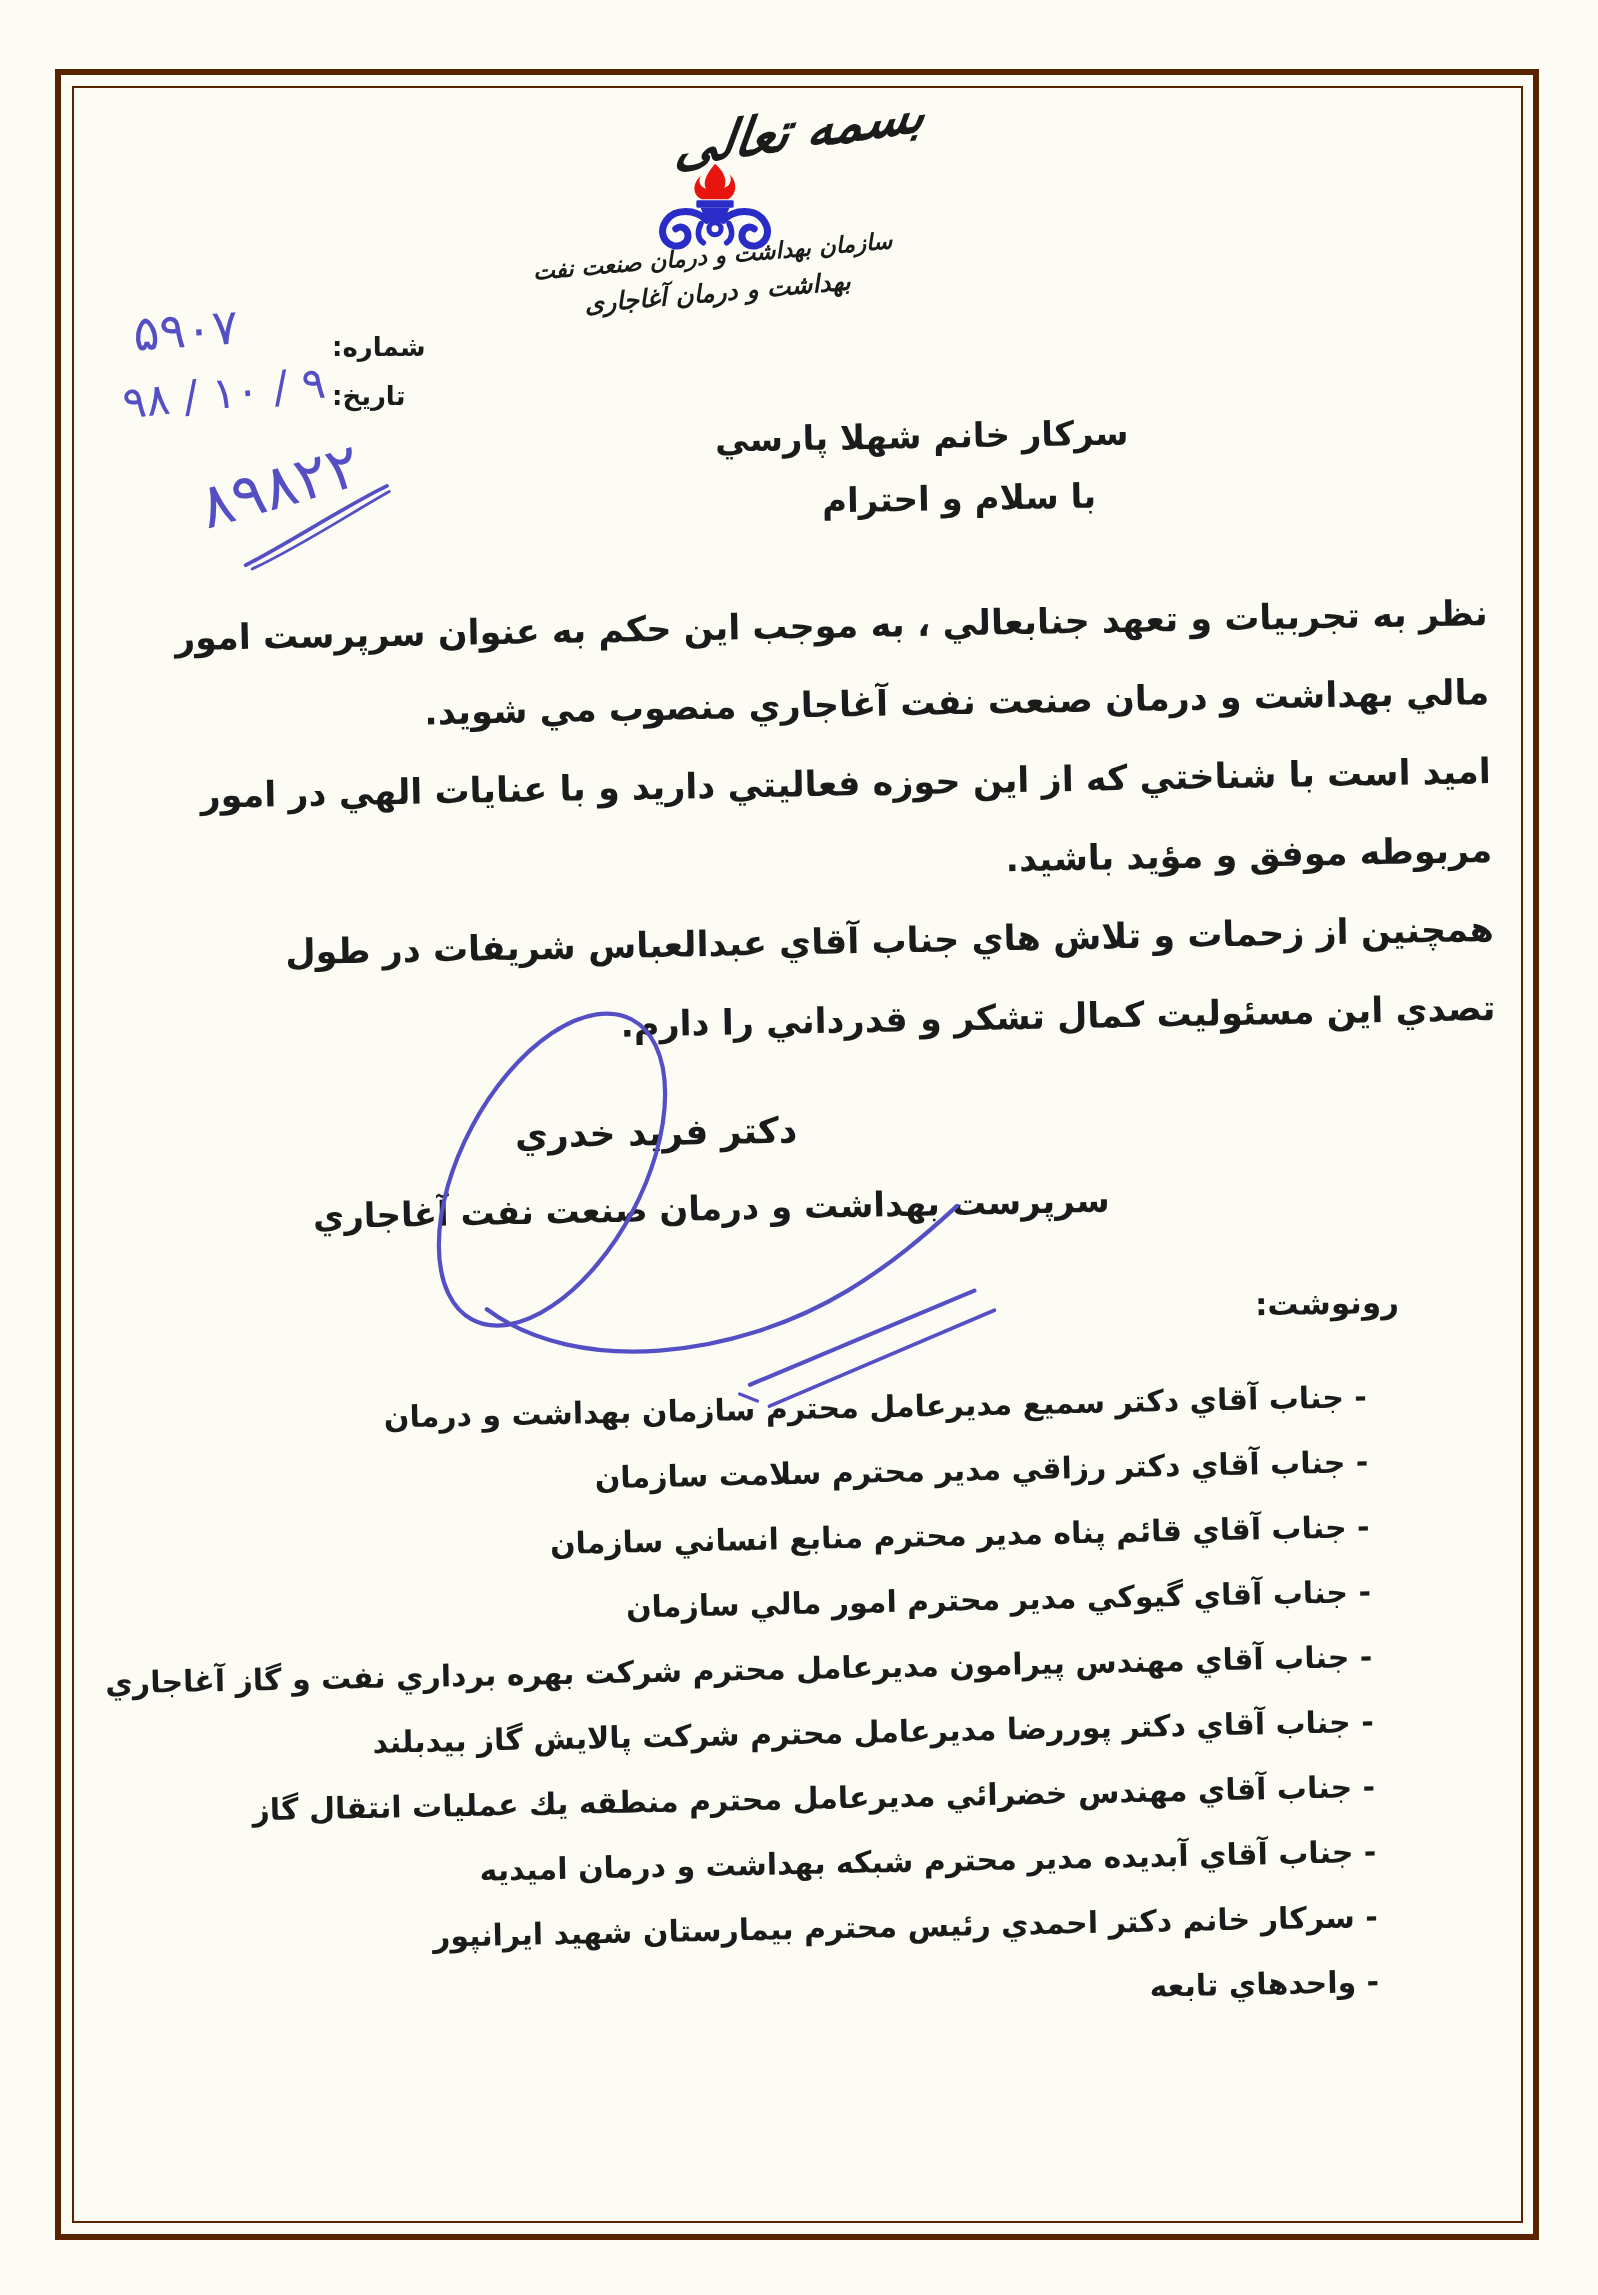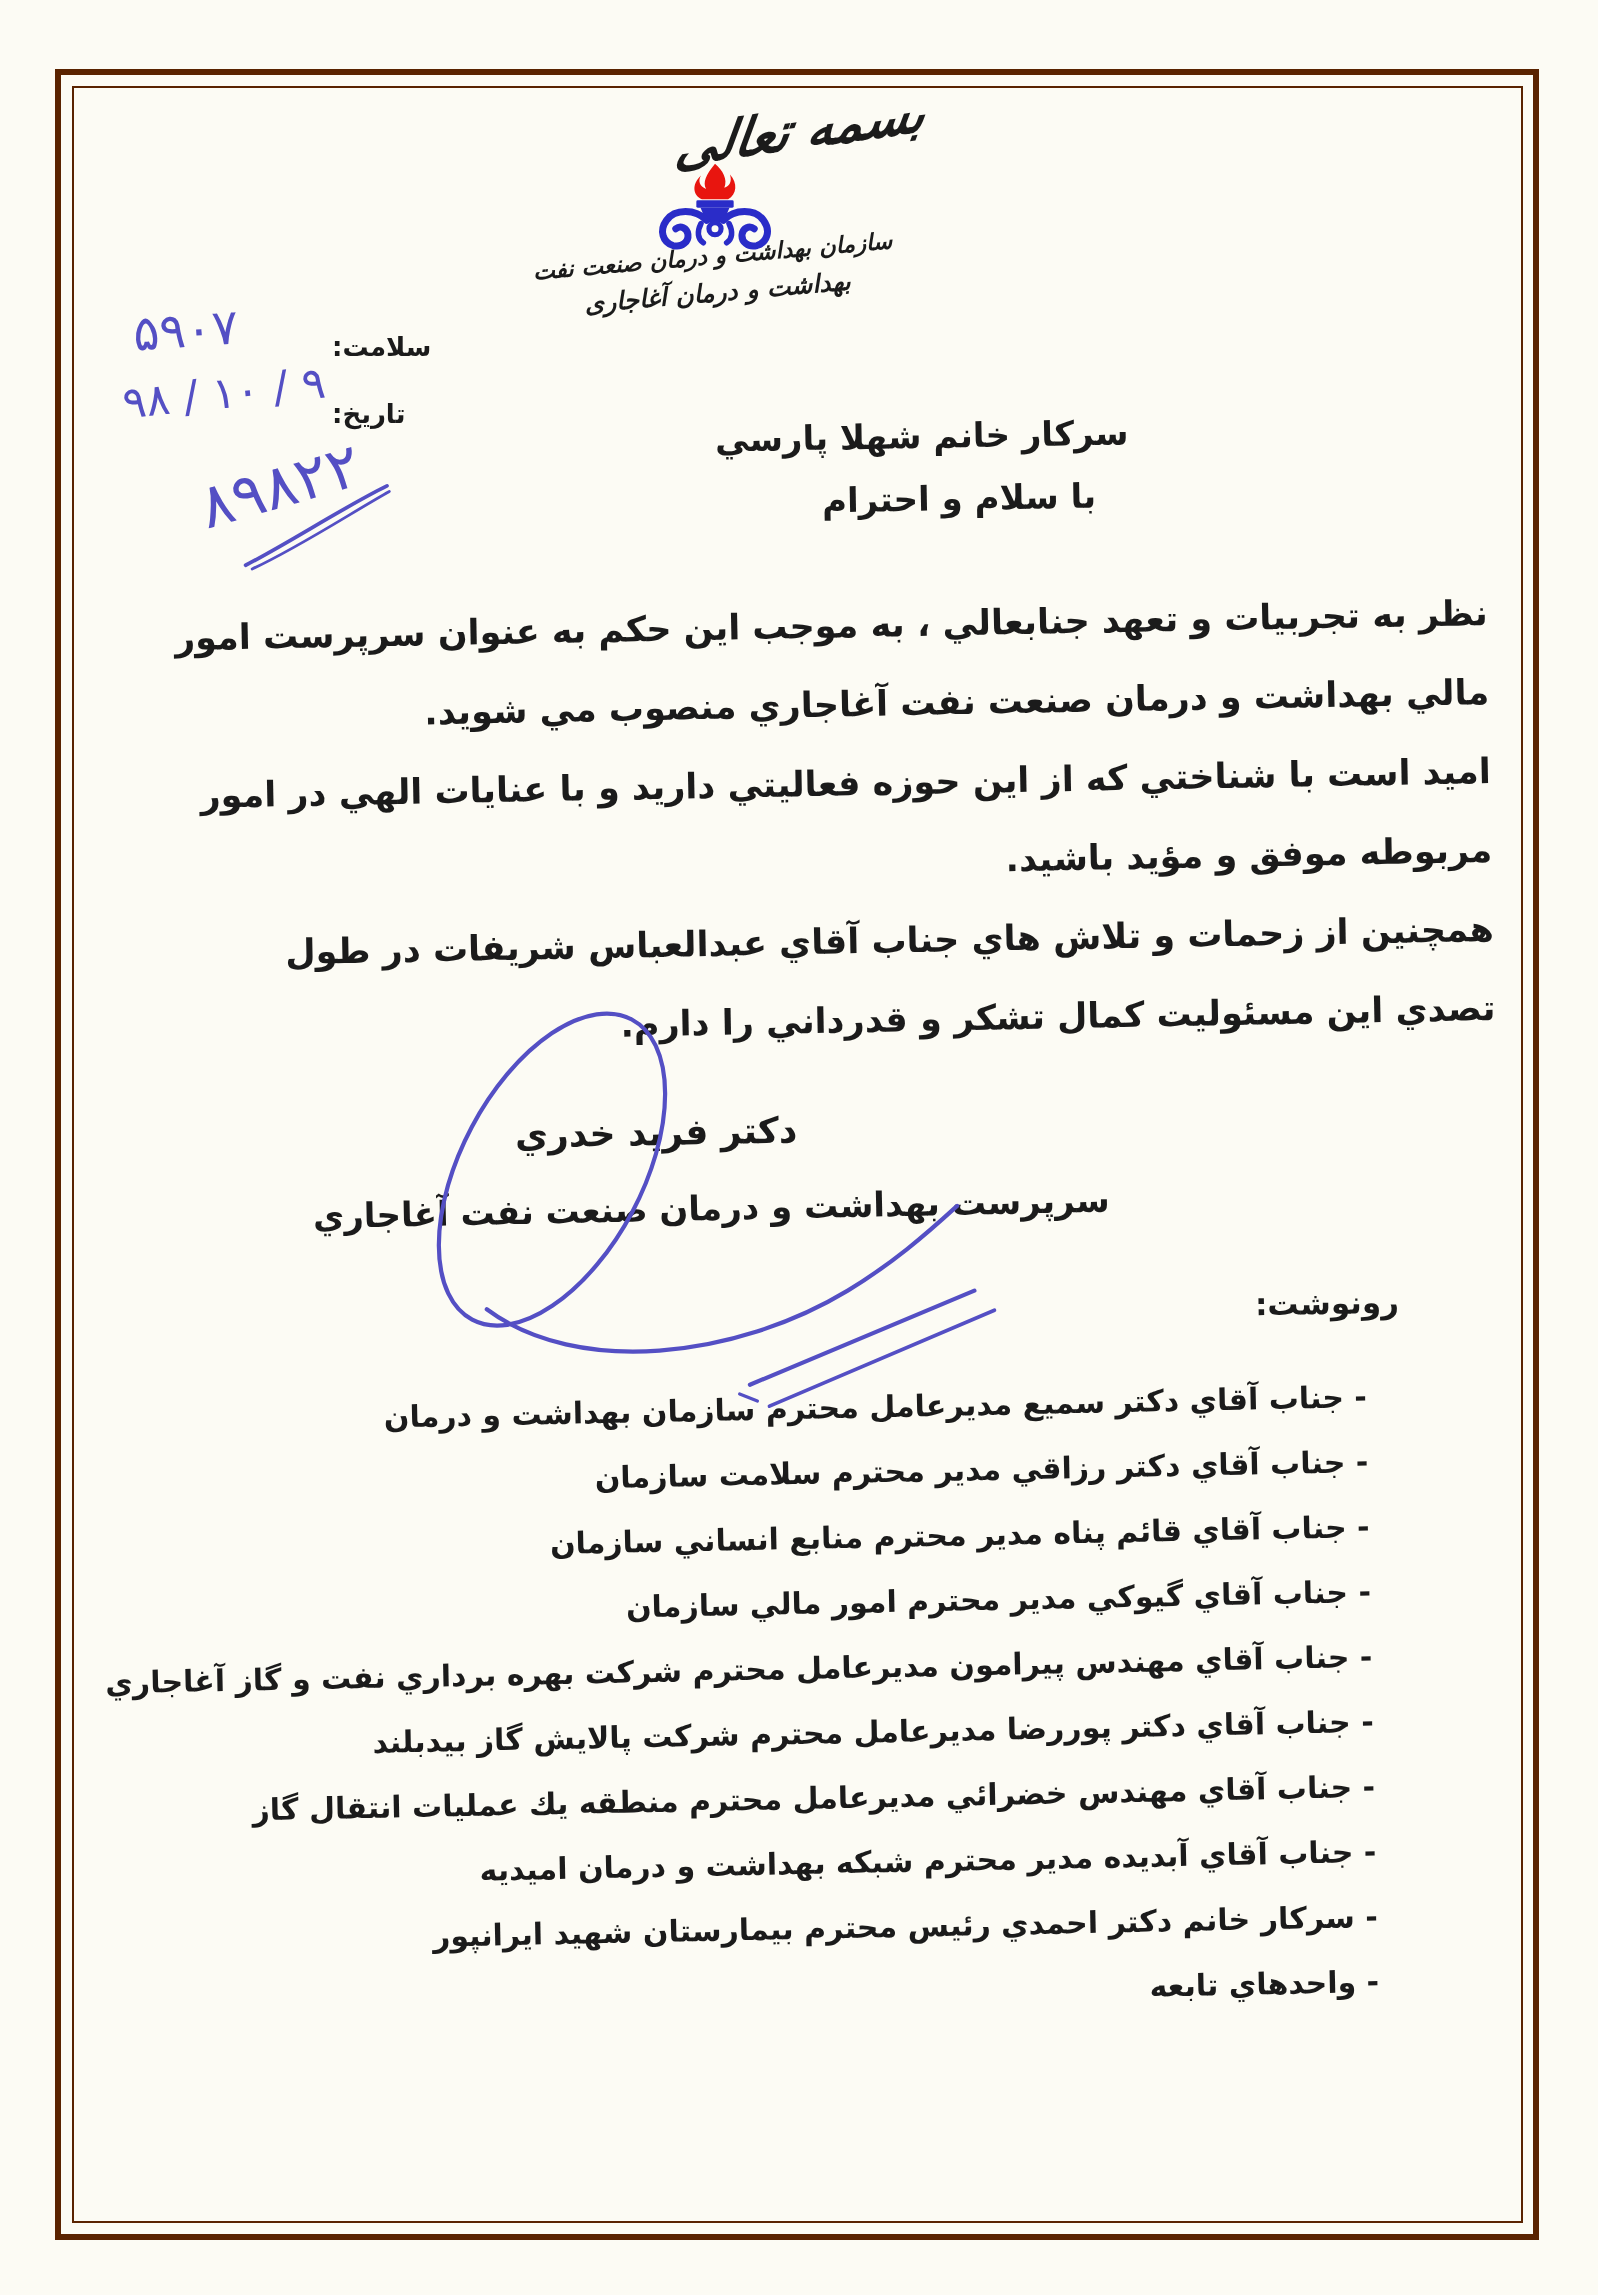--- a/index.html
+++ b/index.html
@@ -38,21 +38,21 @@
     left:526px;top:243px;width:373px;text-align:center;
     font-size:23px;font-weight:bold;font-style:italic;transform:rotate(-5deg);
   }
   .org2{
     left:573px;top:278px;width:289px;text-align:center;
     font-size:25px;font-weight:bold;font-style:italic;transform:rotate(-5deg);
   }
 
   .meta-label{font-size:26px;font-weight:bold;}
   .num-label{left:332px;top:332px;}
-  .date-label{left:332px;top:381px;margin-top:18px;}
+  .date-label{left:332px;top:381px;}
   .pen{color:var(--pen);}
   .num-value{
     left:133px;top:302px;font-size:49px;letter-spacing:3.7px;
     transform:rotate(-4deg);
   }
   .date-value{
     left:122px;top:367px;font-size:44px;letter-spacing:0.9px;
     direction:ltr;transform:rotate(-6deg);
   }
   .registry{
@@ -123,21 +123,21 @@
       <path d="M132 125 C108 100 64 100 46 125 C30 147 38 172 60 179 C79 184 94 171 92 155 C90 141 76 135 66 143" fill="none" stroke="#2a2cc8" stroke-width="15" stroke-linecap="round"></path>
       <path d="M168 125 C192 100 236 100 254 125 C270 147 262 172 240 179 C221 184 206 171 208 155 C210 141 224 135 234 143" fill="none" stroke="#2a2cc8" stroke-width="15" stroke-linecap="round"></path>
       <path d="M120 132 C111 150 113 165 125 173" fill="none" stroke="#2a2cc8" stroke-width="12" stroke-linecap="round"></path>
       <path d="M180 132 C189 150 187 165 175 173" fill="none" stroke="#2a2cc8" stroke-width="12" stroke-linecap="round"></path>
     </svg>
   </div>
 
   <div class="abs org1 rtl nowrap">سازمان بهداشت و درمان صنعت نفت</div>
   <div class="abs org2 rtl nowrap">بهداشت و درمان آغاجاری</div>
 
-  <div class="abs meta-label num-label rtl nowrap">سلامت:</div>
+  <div class="abs meta-label num-label rtl nowrap">شماره:</div>
   <div class="abs pen num-value nowrap">۵۹۰۷</div>
 
   <div class="abs meta-label date-label rtl nowrap">تاریخ:</div>
   <div class="abs pen date-value nowrap">۹۸ / ۱۰ / ۹</div>
 
   <div class="abs pen registry nowrap">۸۹۸۲۲</div>
   <div class="abs registry-slash">
     <svg width="154" height="89" viewBox="0 0 330 190">
       <path d="M12 178 C105 130 225 52 315 8" fill="none" stroke="#544fc4" stroke-width="8" stroke-linecap="round"></path>
       <path d="M26 186 C122 142 238 66 320 20" fill="none" stroke="#544fc4" stroke-width="6" stroke-linecap="round"></path>

